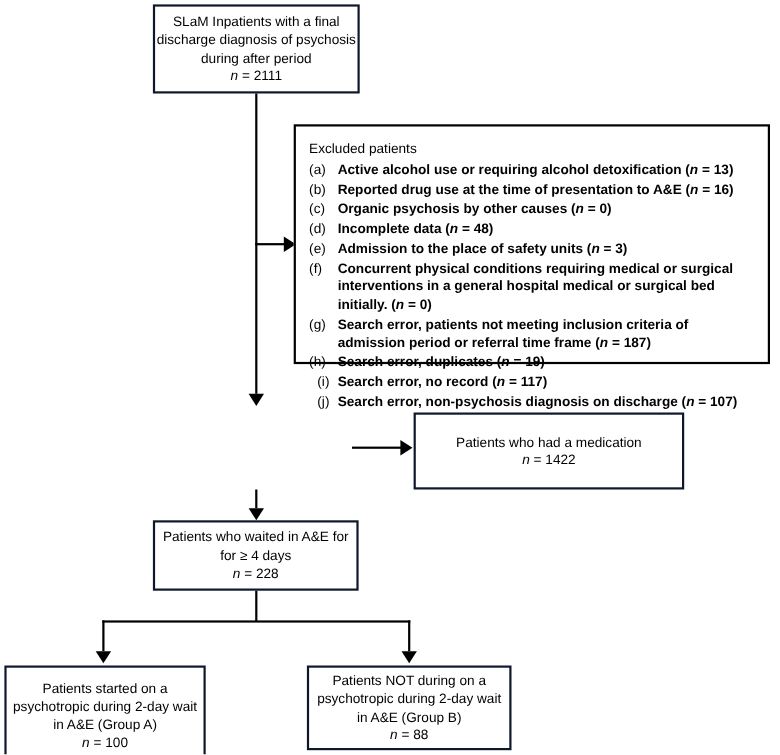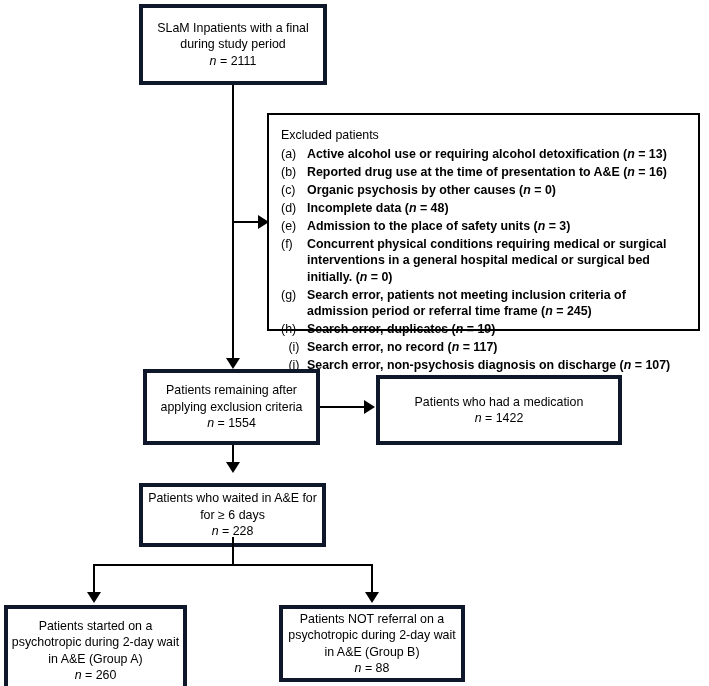--- a/index.html
+++ b/index.html
@@ -12,21 +12,21 @@
     width: 709px;
     height: 686px;
     background: #ffffff;
     font-family: "Liberation Sans", sans-serif;
     color: #000000;
     overflow: hidden;
   }
   .box {
     position: absolute;
     box-sizing: border-box;
-    border: 4px solid #0f172a;
+    border: 2px solid #0f172a;
     background: #ffffff;
     display: flex;
     flex-direction: column;
     align-items: center;
     justify-content: center;
     text-align: center;
     font-size: 12.4px;
     line-height: 16.5px;
   }
   .box .ln { display: block; white-space: nowrap; }
@@ -88,21 +88,22 @@
   .excl-marker.narrow { text-align: center; width: 26px; padding-right: 0; }
   .excl-text { flex: 1 1 auto; font-weight: bold; }
 </style>
 </head>
 <body>
 
 <div id="page">
 
   <div class="box" id="box-source" style="left:139px; top:4px; width:188px; height:81px;">
     <span class="ln">SLaM Inpatients with a final</span>
-    <span class="ln">during study period</span>
+    <span class="ln">discharge diagnosis of psychosis</span>
+    <span class="ln">during after period</span>
     <span class="ln"><em class="n">n</em><span> = 2111</span></span>
   </div>
 
   <div class="vline" style="left:232px; top:85px; height:273px;"></div>
   <div class="arrow-down" style="left:226px; top:358px;"></div>
 
   <div class="hline" style="left:232px; top:221px; width:32px;"></div>
   <div class="arrow-right" style="left:258px; top:215px;"></div>
 
   <div id="excluded-box" style="left:267px; top:113px; width:433px; height:218px;">
@@ -134,78 +135,73 @@
         <span class="excl-text"><span>Admission to the place of safety units (</span><em class="n">n</em><span> = 3)</span></span>
       </div>
 
       <div class="excl-item">
         <span class="excl-marker">(f)</span>
         <span class="excl-text"><span>Concurrent physical conditions requiring medical or surgical interventions in a general hospital medical or surgical bed initially. (</span><em class="n">n</em><span> = 0)</span></span>
       </div>
 
       <div class="excl-item">
         <span class="excl-marker">(g)</span>
-        <span class="excl-text"><span>Search error, patients not meeting inclusion criteria of admission period or referral time frame (</span><em class="n">n</em><span> = 245)</span></span>
+        <span class="excl-text"><span>Search error, patients not meeting inclusion criteria of admission period or referral time frame (</span><em class="n">n</em><span> = 187)</span></span>
       </div>
 
       <div class="excl-item">
         <span class="excl-marker">(h)</span>
         <span class="excl-text"><span>Search error, duplicates (</span><em class="n">n</em><span> = 19)</span></span>
       </div>
 
       <div class="excl-item">
         <span class="excl-marker narrow">(i)</span>
         <span class="excl-text"><span>Search error, no record (</span><em class="n">n</em><span> = 117)</span></span>
       </div>
 
       <div class="excl-item">
         <span class="excl-marker narrow">(j)</span>
         <span class="excl-text"><span>Search error, non-psychosis diagnosis on discharge (</span><em class="n">n</em><span> = 107)</span></span>
       </div>
 
     </div>
   </div>
 
-  <div class="box" id="box-remaining" style="left:143px; top:369px; width:177px; height:76px;">
-    <span class="ln">Patients remaining after</span>
-    <span class="ln">applying exclusion criteria</span>
-    <span class="ln"><em class="n">n</em><span> = 1554</span></span>
-  </div>
 
   <div class="hline" style="left:320px; top:406px; width:48px;"></div>
   <div class="arrow-right" style="left:364px; top:400px;"></div>
 
   <div class="box" id="box-medication" style="left:376px; top:375px; width:246px; height:70px;">
     <span class="ln">Patients who had a medication</span>
     <span class="ln"><em class="n">n</em><span> = 1422</span></span>
   </div>
 
   <div class="vline" style="left:232px; top:445px; height:17px;"></div>
   <div class="arrow-down" style="left:226px; top:462px;"></div>
 
-  <div class="box" id="box-waited" style="left:139px; top:483px; width:187px; height:64px;">
+  <div class="box" id="box-waited" style="left:139px; top:473px; width:187px; height:64px;">
     <span class="ln">Patients who waited in A&amp;E for</span>
-    <span class="ln">for ≥ 6 days</span>
+    <span class="ln">for ≥ 4 days</span>
     <span class="ln"><em class="n">n</em><span> = 228</span></span>
   </div>
 
   <div class="vline" style="left:232px; top:537px; height:28px;"></div>
   <div class="hline" style="left:93px; top:564px; width:280px;"></div>
   <div class="vline" style="left:93px; top:564px; height:28px;"></div>
   <div class="arrow-down" style="left:87px; top:592px;"></div>
   <div class="vline" style="left:371px; top:564px; height:28px;"></div>
   <div class="arrow-down" style="left:365px; top:592px;"></div>
 
   <div class="box" id="box-group-a" style="left:4px; top:605px; width:183px; height:91px;">
     <span class="ln">Patients started on a</span>
     <span class="ln">psychotropic during 2-day wait</span>
     <span class="ln">in A&amp;E (Group A)</span>
-    <span class="ln"><em class="n">n</em><span> = 260</span></span>
+    <span class="ln"><em class="n">n</em><span> = 100</span></span>
   </div>
 
   <div class="box" id="box-group-b" style="left:279px; top:605px; width:186px; height:77px;">
-    <span class="ln">Patients NOT referral on a</span>
+    <span class="ln">Patients NOT during on a</span>
     <span class="ln">psychotropic during 2-day wait</span>
     <span class="ln">in A&amp;E (Group B)</span>
     <span class="ln"><em class="n">n</em><span> = 88</span></span>
   </div>
 
 </div>
 
 </body></html>

